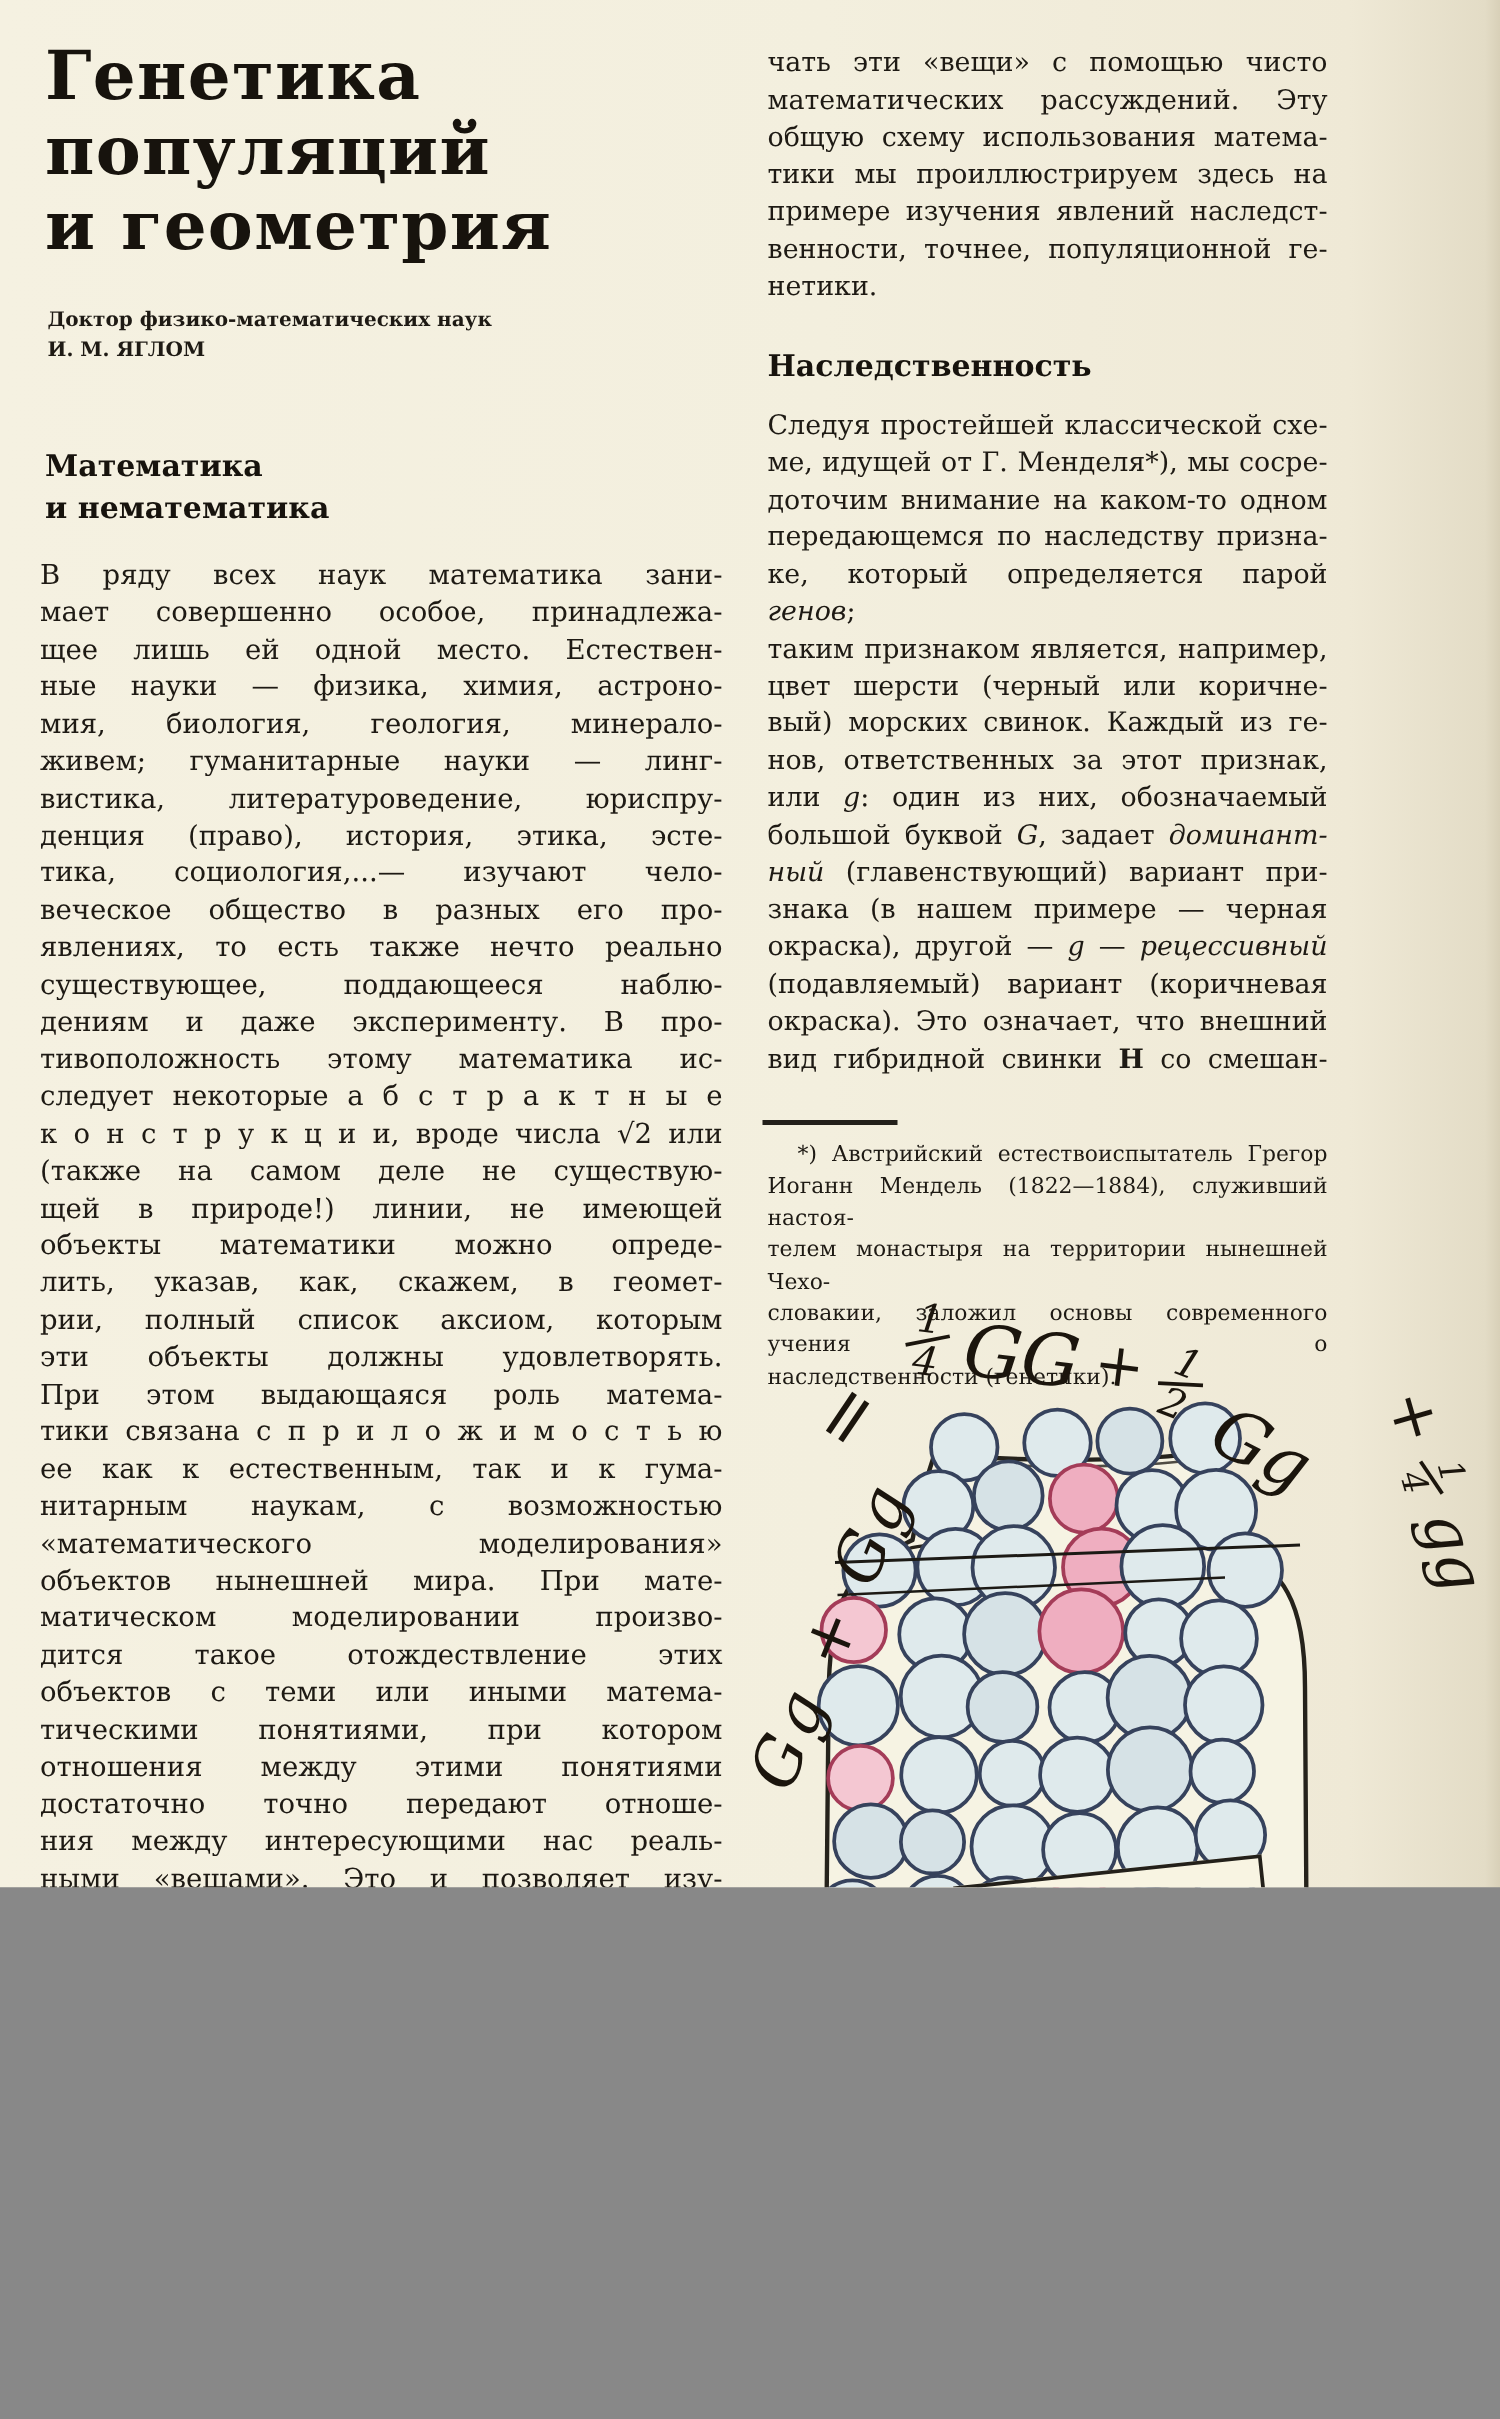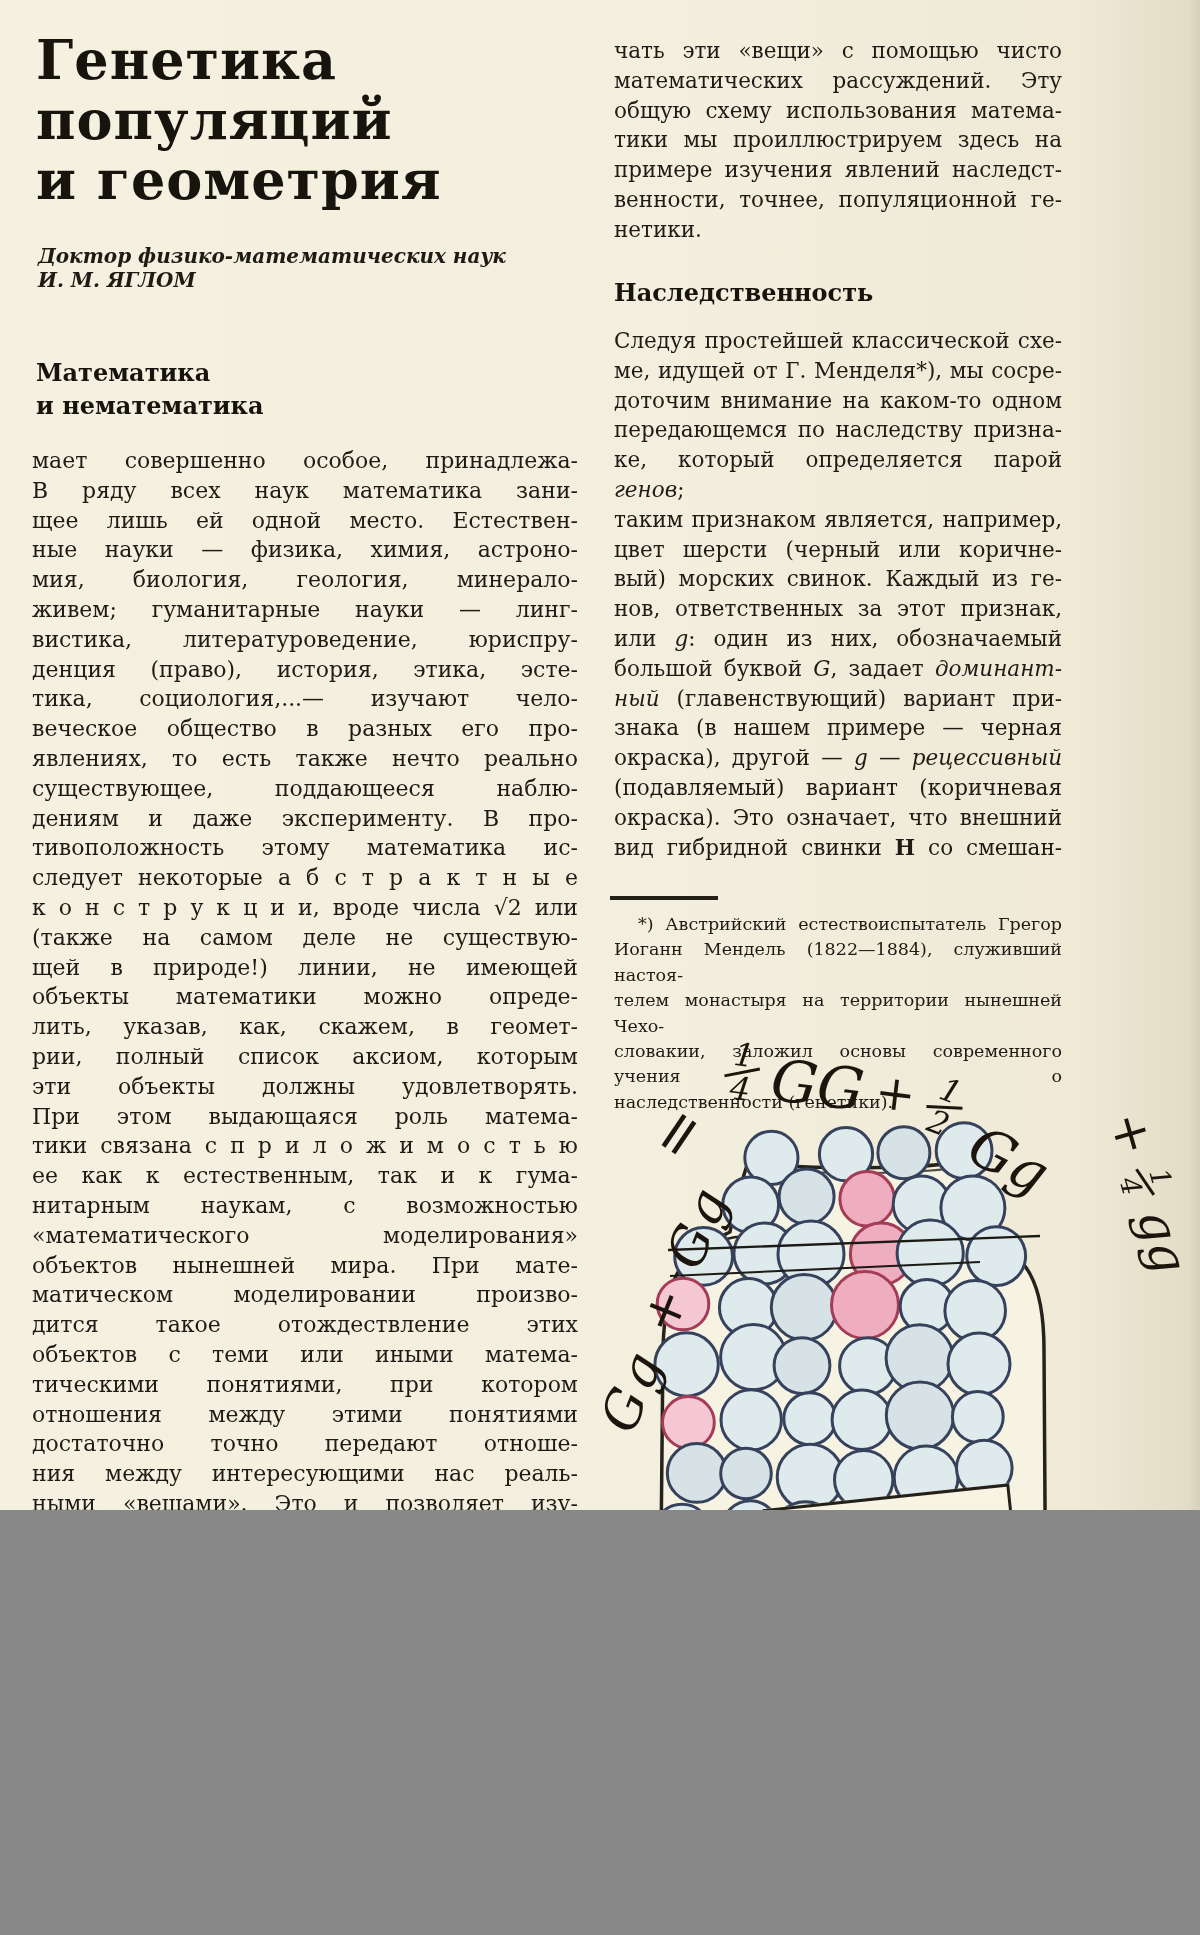--- a/index.html
+++ b/index.html
@@ -1,22 +1,22 @@
 <!DOCTYPE html>
 <html><head>
 <meta charset="utf-8">
 <style>
   html,body{margin:0;padding:0;background:#888;}
   .page{position:relative;width:1200px;height:1510px;margin:0 auto;overflow:hidden;
     background:linear-gradient(90deg,#f5f1e1 0%,#f3efde 55%,#efe9d6 90%,#e3dcc6 99%,#d8d0b8 100%);
     font-family:"DejaVu Serif","Liberation Serif",serif;color:#1e1a14;}
   .title{position:absolute;left:36px;top:30px;margin:0;font-size:54px;line-height:60px;
     font-weight:bold;letter-spacing:1px;color:#17130d;}
-  .author{position:absolute;left:38px;top:244px;font-style:italic;font-weight:bold;
-    font-size:20px;line-height:24px;}
+  .author{position:absolute;left:38px;top:244px;font-weight:bold;
+    font-size:16px;line-height:24px;}
   .heading{position:absolute;margin:0;font-weight:bold;font-size:24px;line-height:33px;color:#17130d;}
   .h-left{left:36px;top:356px;}
   .h-right{left:614px;top:276px;}
   .body{position:absolute;font-size:22px;line-height:29.8px;}
   .lbody{left:32px;top:446px;width:546px;}
   .rintro{left:614px;top:36px;width:448px;font-size:21.5px;}
   .rbody{left:614px;top:326px;width:448px;font-size:21.5px;}
   .ln{text-align:justify;text-align-last:justify;}
   .rintro .ln:last-child{text-align-last:left;}
   .footnote .ln:last-child{text-align-last:left;}
@@ -61,22 +61,22 @@
 
   <h1 class="title">Генетика<br>популяций<br>и геометрия</h1>
 
   <div class="author">
     <div>Доктор физико-математических наук</div>
     <div>И. М. ЯГЛОМ</div>
   </div>
 
   <h2 class="heading h-left">Математика<br>и нематематика</h2>
   <div class="body lbody">
+      <div class="ln">В ряду всех наук математика зани-</div>
       <div class="ln">мает совершенно особое, принадлежа-</div>
-      <div class="ln">В ряду всех наук математика зани-</div>
       <div class="ln">щее лишь ей одной место. Естествен-</div>
       <div class="ln">ные науки — физика, химия, астроно-</div>
       <div class="ln">мия, биология, геология, минерало-</div>
       <div class="ln">живем; гуманитарные науки — линг-</div>
       <div class="ln">вистика, литературоведение, юриспру-</div>
       <div class="ln">денция (право), история, этика, эсте-</div>
       <div class="ln">тика, социология,...— изучают чело-</div>
       <div class="ln">веческое общество в разных его про-</div>
       <div class="ln">явлениях, то есть также нечто реально</div>
       <div class="ln">существующее, поддающееся наблю-</div>

